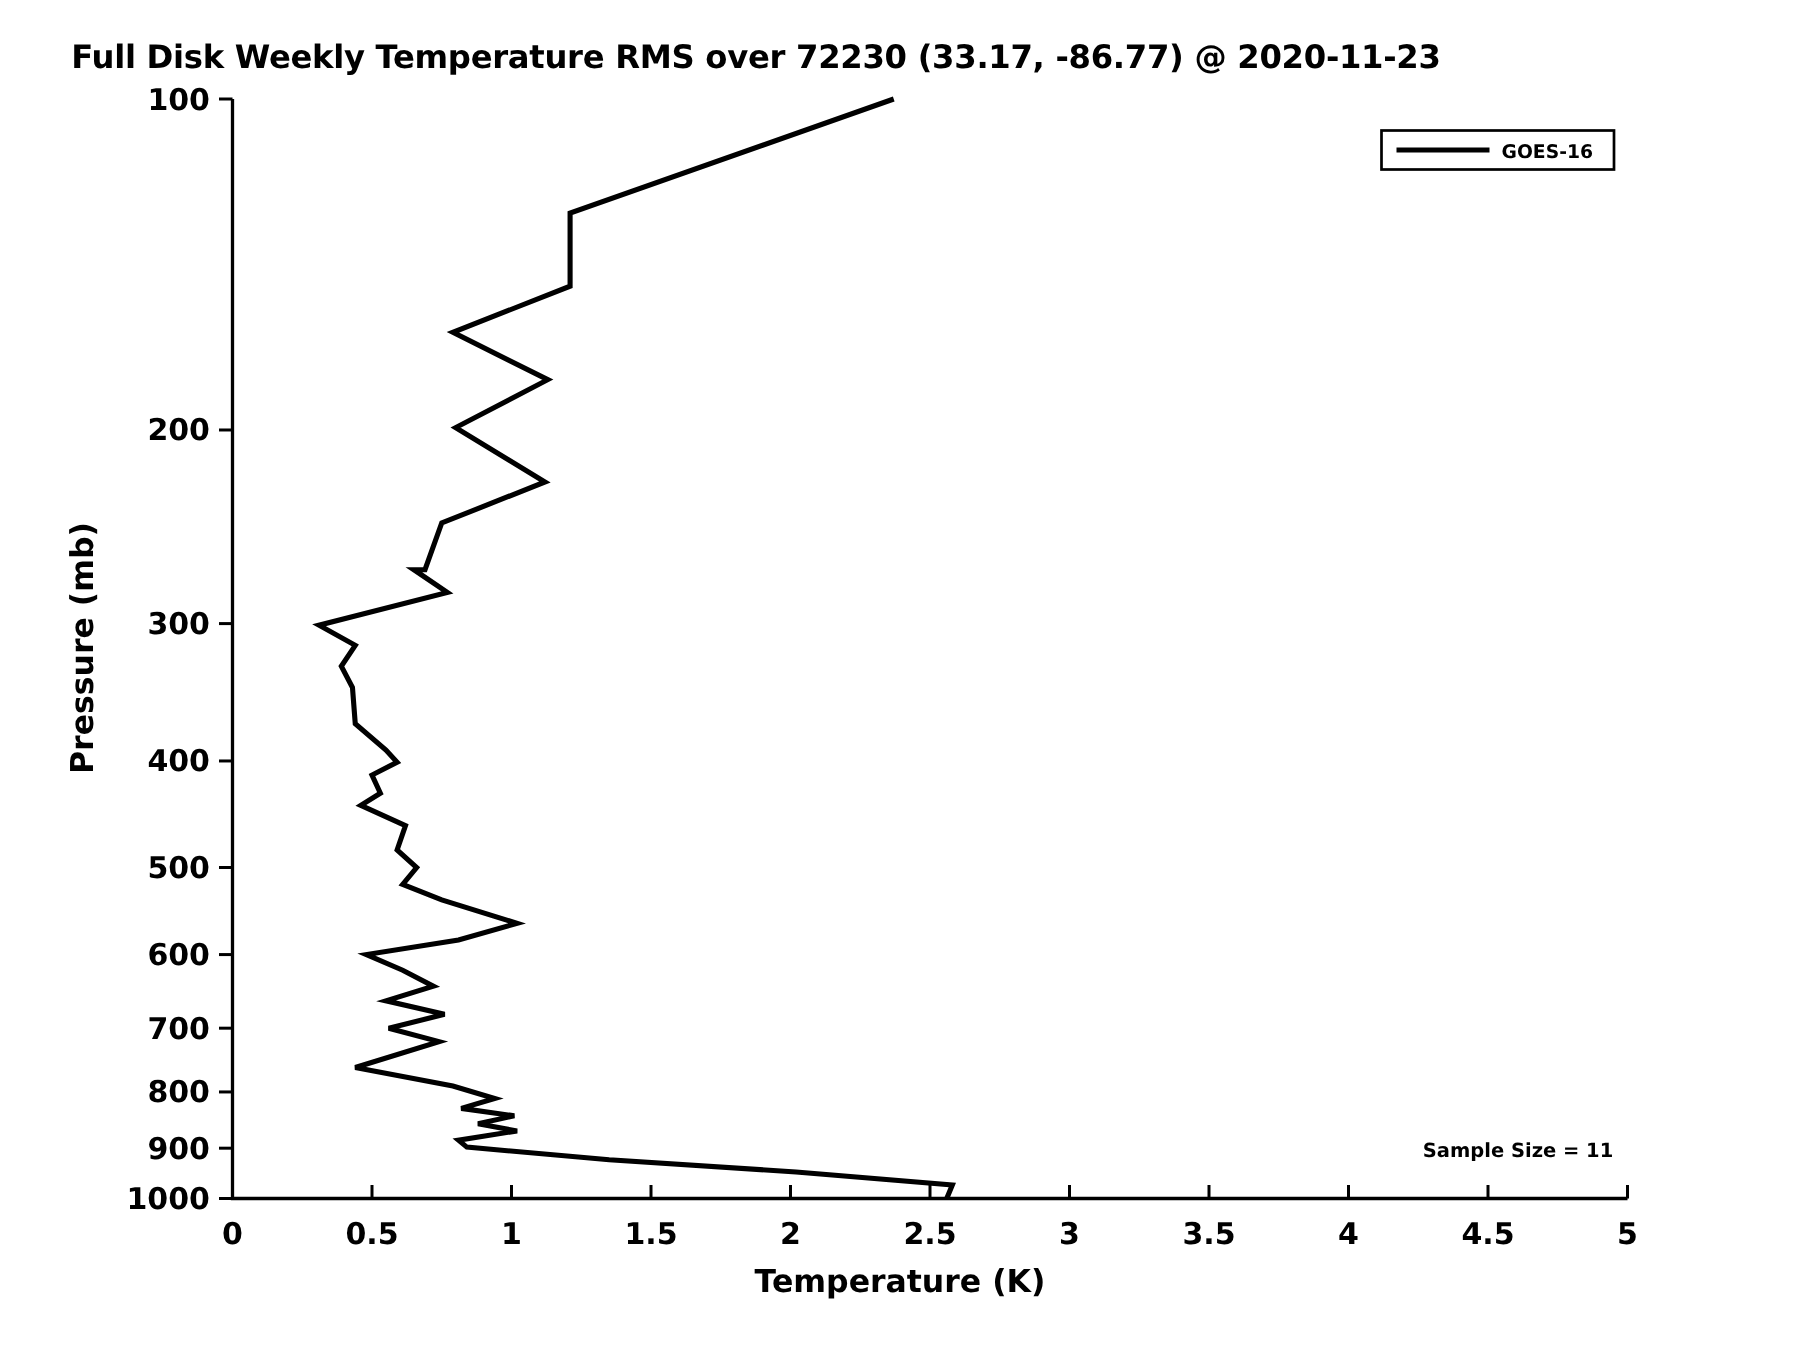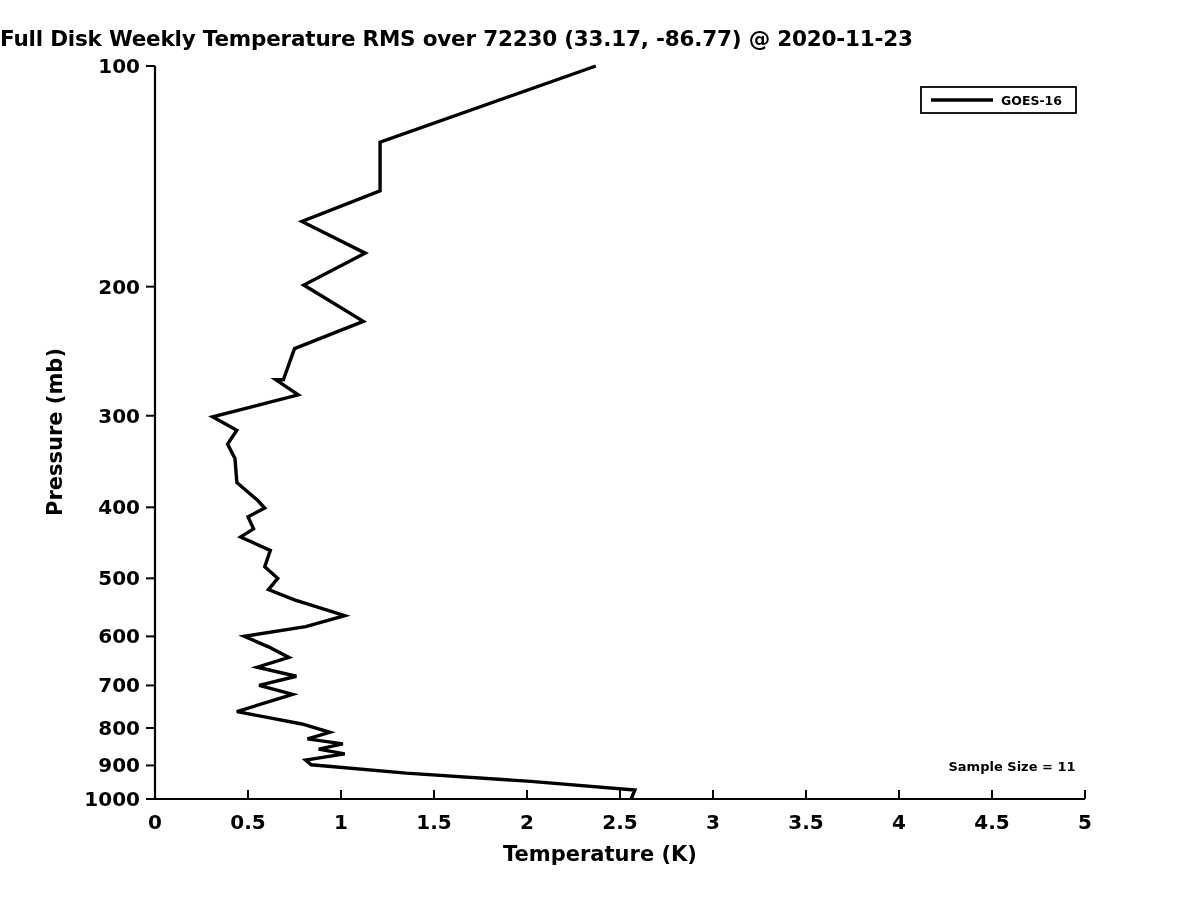--- a/index.html
+++ b/index.html
@@ -19,20 +19,21 @@
     left: 0; top: 0;
     width: 1200px;
     height: 900px;
     background: #ffffff;
   }
   #chart-title {
     position: absolute;
     left: 0;
     top: 26px;
     width: 1008px;
+    text-align: center;
     font-size: 21.5px;
     font-weight: bold;
     color: #000000;
     letter-spacing: -0.2px;
     white-space: nowrap;
   }
   #plot-svg {
     position: absolute;
     left: 0;
     top: 0;

